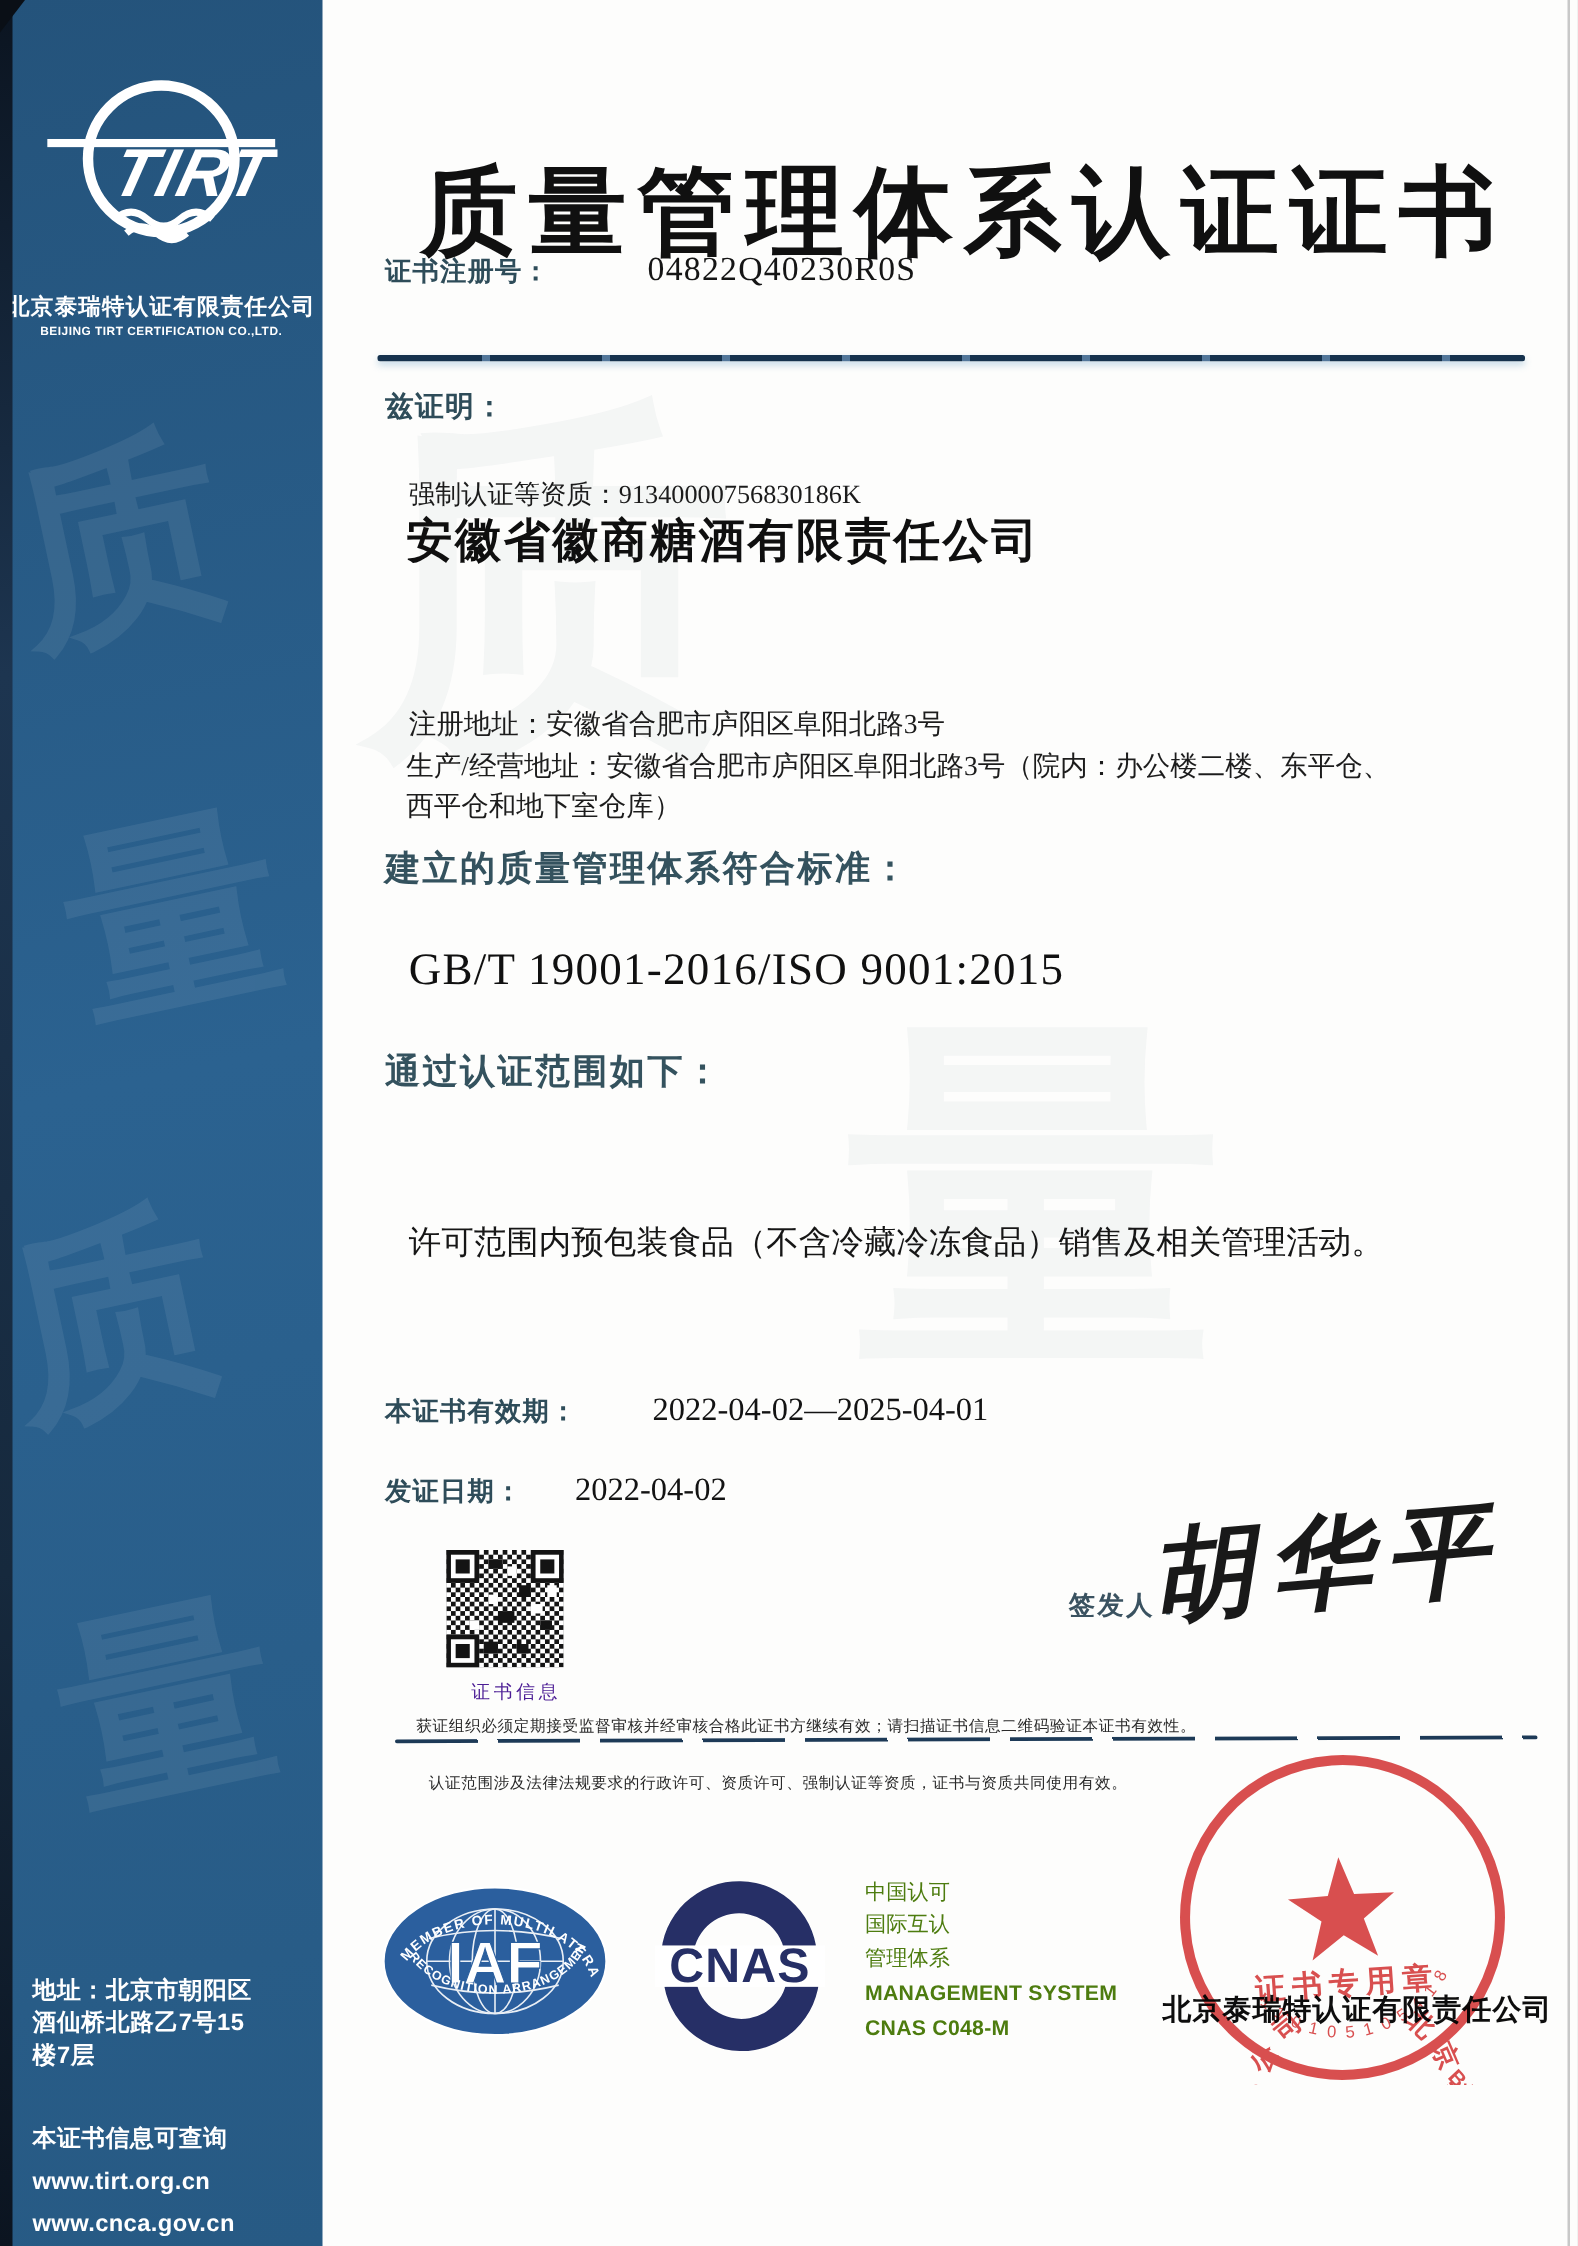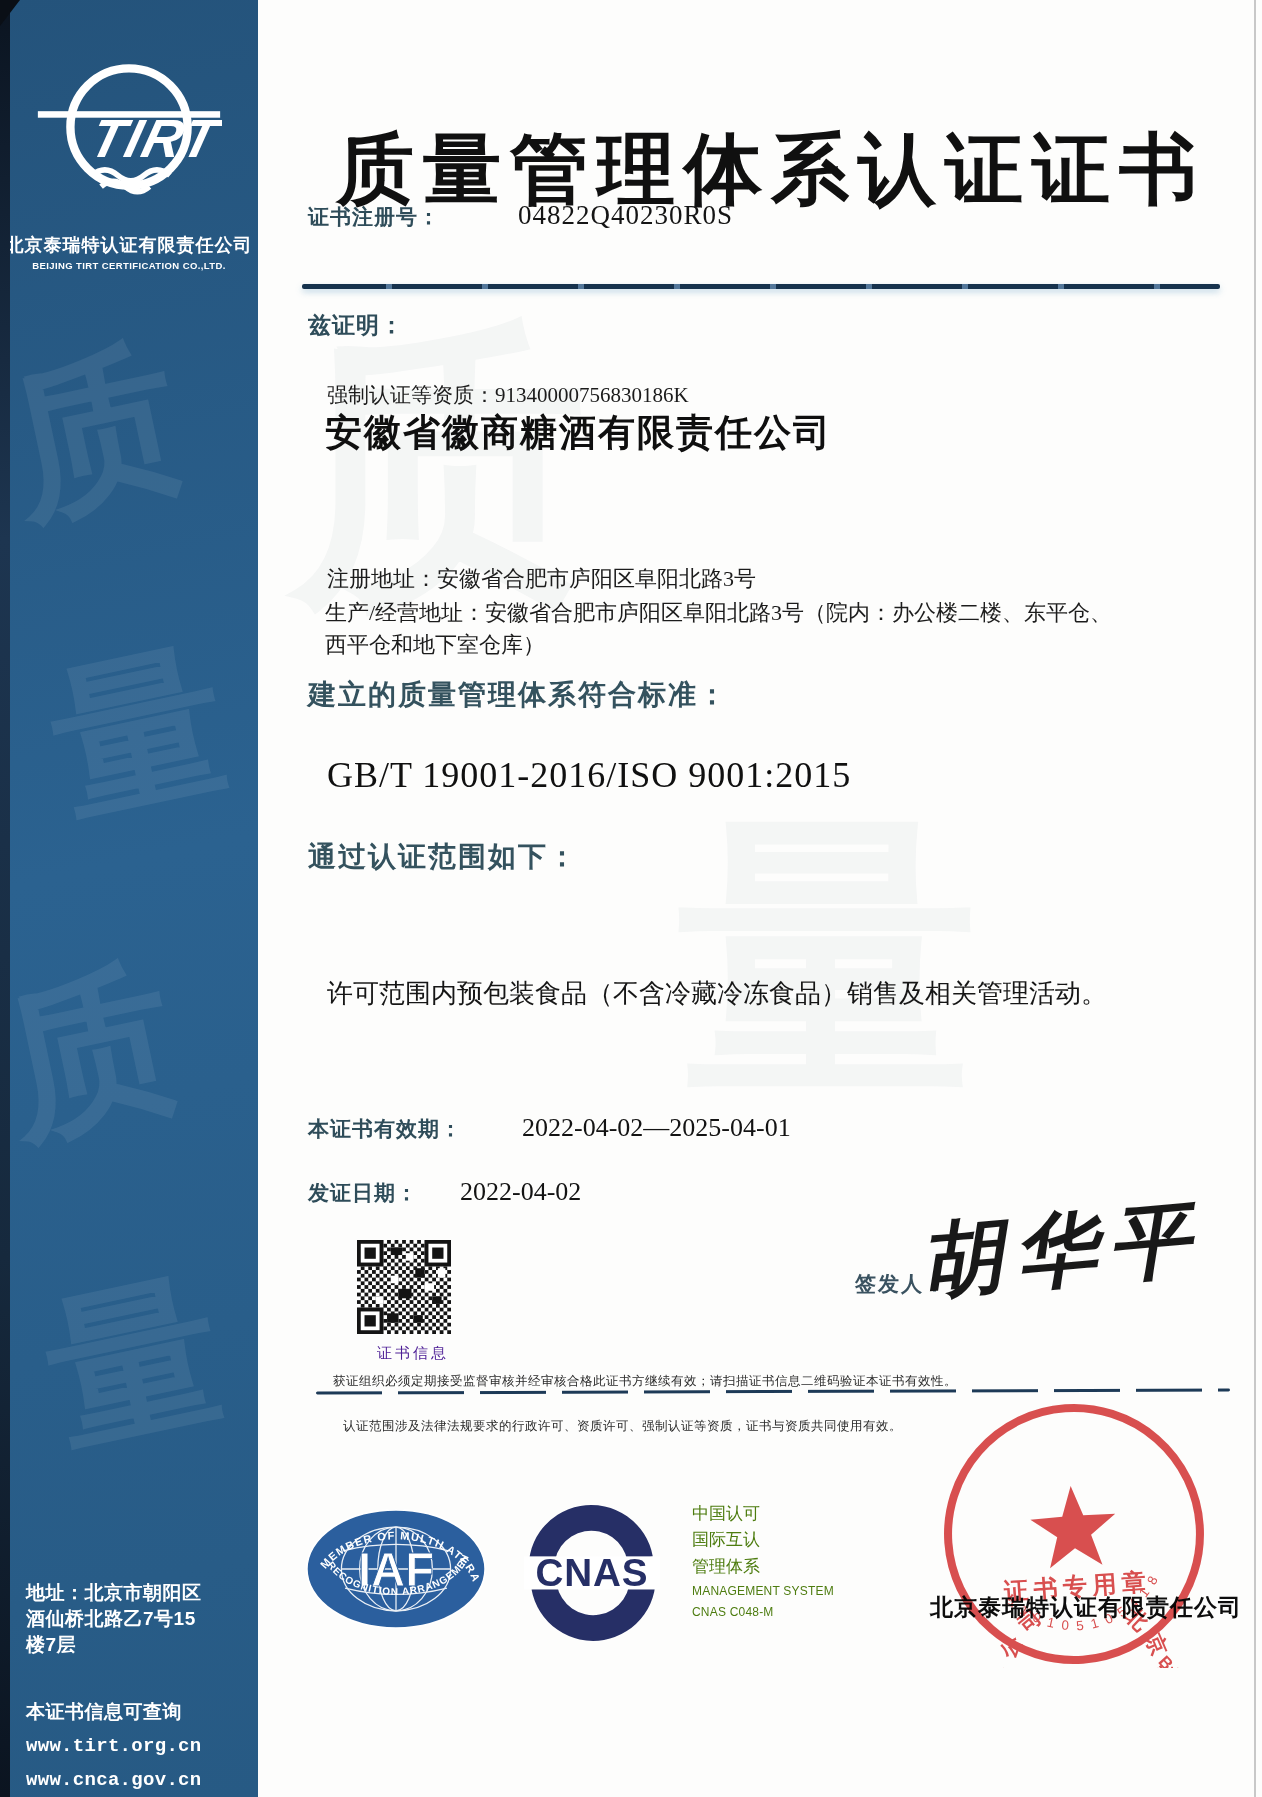--- a/index.html
+++ b/index.html
@@ -23,21 +23,21 @@
   .org-cn { margin-top:14px; text-align:center; font:bold 18px/1.3 "Liberation Sans",sans-serif;
     letter-spacing:1px; }
   .org-en { margin-top:3px; text-align:center; font:bold 9.5px/1.2 "Liberation Sans",sans-serif;
     letter-spacing:.4px; }
   .sb-watermark { position:absolute; left:0; top:320px; width:100%; pointer-events:none; }
   .sb-watermark span { position:absolute; font:bold 170px "Liberation Serif",serif;
     color:#ffffff; opacity:.07; transform:rotate(-12deg); }
   .sidebar-footer { position:absolute; left:26px; top:1580px; width:210px;
     font:bold 19px/1.38 "Liberation Sans",sans-serif; letter-spacing:.5px; }
   .sf-query { margin-top:40px; }
-  .sf-url { margin-top:8px; font-weight:600; letter-spacing:.3px;font-family:Liberation Mono, monospace; }
+  .sf-url { margin-top:8px; font-weight:600; letter-spacing:.3px; }
 
   
   .main { position:absolute; left:258px; top:0; width:1004px; height:100%; z-index:1; }
   .main > * { position:absolute; }
   .mw { font:bold 300px "Liberation Serif",serif; color:#55707f; opacity:.05;
     pointer-events:none; }
 
   .title { left:78px; top:78px; font:bold 78px "Liberation Sans",sans-serif;
     letter-spacing:9px; color:#101010; white-space:nowrap;margin-top:40px; }
   .reg-row { left:50px; top:200px; white-space:nowrap; }
@@ -80,21 +80,21 @@
     white-space:nowrap; }
   .fp1 { left:75px; top:1360px; }
   .sep2 { left:58px; top:1390px; width:914px; height:3px;
     background:repeating-linear-gradient(90deg,#1d3a57 0 66px,transparent 66px 82px);
     transform:rotate(-.2deg); border-radius:2px; }
   .fp2 { left:85px; top:1405px; }
 
   .iaf { left:47px; top:1508px; }
   .cnas { left:259px; top:1503px; }
   .acc-text { left:434px; top:1501px; font:17px/1.55 "Liberation Sans",sans-serif; color:#4d7c0f; }
-  .acc-text .en { font-weight:normal; font-size:12px; letter-spacing:.2px; margin-top:2px; }
+  .acc-text .en { font-weight:bold; font-size:17px; letter-spacing:.2px; margin-top:2px; }
   .issuer { left:672px; top:1592px; font:bold 23px "Liberation Sans",sans-serif; color:#0d0d0d;
     letter-spacing:1px; z-index:2; white-space:nowrap; }
   .stamp { left:682px; top:1400px; z-index:3; opacity:.9; mix-blend-mode:multiply; }
 </style>
 </head>
 <body>
 
 <div class="page">
   <div class="edge-strip"></div>
   <div class="corner-artifact"></div>

